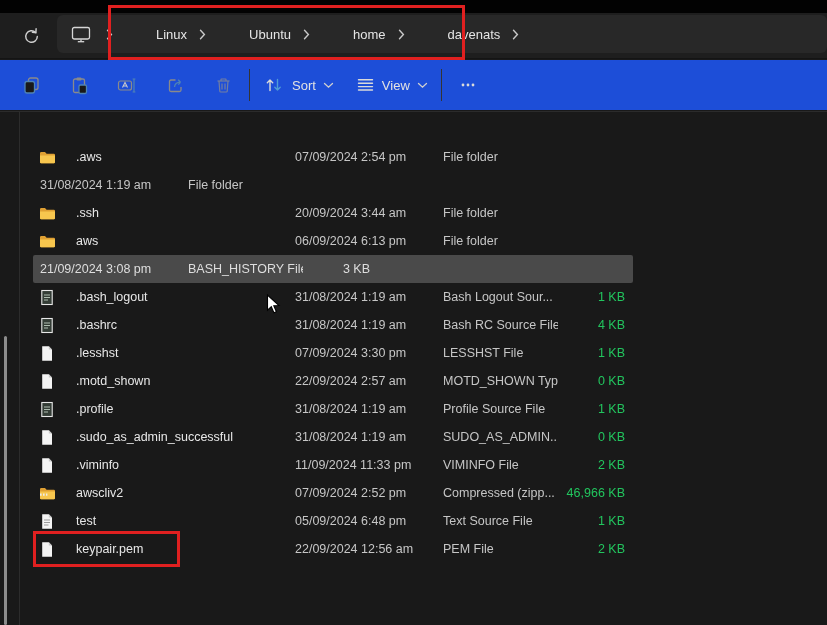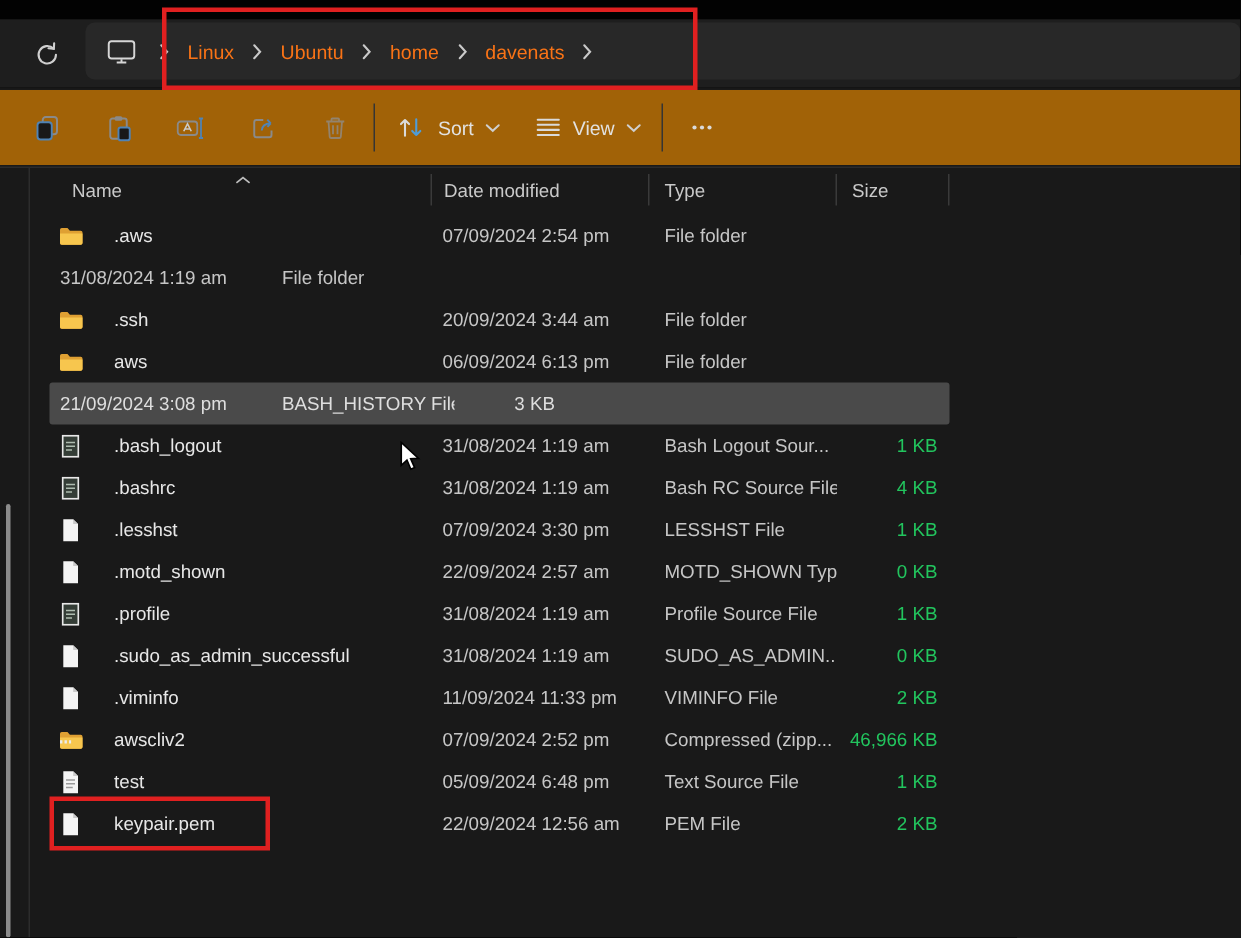--- a/index.html
+++ b/index.html
@@ -10,23 +10,23 @@
     -webkit-font-smoothing:antialiased;
   }
   
   .top-strip { position:absolute; left:0; top:0; width:827px; height:13px; background:#020202; }
   .addr-row  { position:absolute; left:0; top:13px; width:827px; height:46px; background:#1e1e1e; border-bottom:1px solid #141414; }
   .refresh-btn { position:absolute; left:18px; top:10px; width:26px; height:26px; display:flex; align-items:center; justify-content:center; border-radius:4px; }
   .addr-pill { position:absolute; left:57px; top:2px; width:770px; height:38px; background:#282828; border-radius:6px; display:flex; align-items:center; padding-left:14px; }
   .device-icon { display:flex; align-items:center; margin-right:8px; }
   .breadcrumb { display:flex; align-items:center; }
   .bc-sep { display:flex; align-items:center; margin:0 7px; }
-  .crumb { color:#f97316; font-size:13px; padding:3px 5px; border-radius:4px; cursor:default; }
-  
-  .toolbar { position:absolute; left:0; top:60px; width:827px; height:50px; background:#a16207; display:flex; align-items:center; padding-left:7px; }
+  .crumb { color:#e5e5e5; font-size:13px; padding:3px 5px; border-radius:4px; cursor:default;margin-left:31px; }
+  
+  .toolbar { position:absolute; left:0; top:60px; width:827px; height:50px; background:#1d4ed8; display:flex; align-items:center; padding-left:7px; }
   .tb-btn { width:48px; height:36px; display:flex; align-items:center; justify-content:center; border-radius:4px; }
   .tb-btn.dim { opacity:.75; }
   .tb-sep { width:1px; height:32px; background:#343434; margin:0 2px; }
   .tb-drop { display:flex; align-items:center; gap:7px; height:36px; padding:0 11px; border-radius:4px; }
   .tb-label { color:#e2e2e2; font-size:13px; }
   
   .hline { position:absolute; left:0; top:111px; width:827px; height:1px; background:#2b2b2b; }
   .vline { position:absolute; left:19px; top:112px; width:1px; height:513px; background:#2c2c2c; }
   .left-scrollbar { position:absolute; left:4px; top:336px; width:3px; height:289px; background:#8c8c8c; border-radius:2px; }
   
@@ -193,37 +193,20 @@
             <circle cx="14" cy="9" r="1.4"></circle>
           </svg>
         </span>
       </div>
   </div>
 
   <div class="hline"></div>
   <div class="vline"></div>
   <div class="left-scrollbar"></div>
 
-  <div class="header-row">
-      <div class="hcell" style="width: 255px; padding-left: 15px;">
-        <span>Name</span>
-        <span class="sort-caret"><svg width="10" height="6" viewBox="0 0 10 6" fill="none" stroke="#bdbdbd" stroke-width="1.2" stroke-linecap="round">
-            <polyline points="1,4.6 5,1.4 9,4.6"></polyline>
-          </svg></span>
-      </div>
-      <div class="hcell" style="width: 145px; padding-left: 8px;">
-        <span>Date modified</span>
-      </div>
-      <div class="hcell" style="width: 125px; padding-left: 10px;">
-        <span>Type</span>
-      </div>
-      <div class="hcell" style="width: 75px; padding-left: 10px;">
-        <span>Size</span>
-      </div>
-    </div>
 
   <div class="files">
       <div class="frow">
         <div class="cell-name">
           <span class="ficon">
             <svg width="17" height="15" viewBox="0 0 17 15">
               <path d="M1 3.2 Q1 2 2.2 2 H6 L7.6 3.8 H14.8 Q16 3.8 16 5 V12 Q16 13.2 14.8 13.2 H2.2 Q1 13.2 1 12 Z" fill="#dfa033"></path>
               <path d="M1 5.6 H16 V12 Q16 13.2 14.8 13.2 H2.2 Q1 13.2 1 12 Z" fill="#f7c64e"></path>
             </svg>
           </span>

